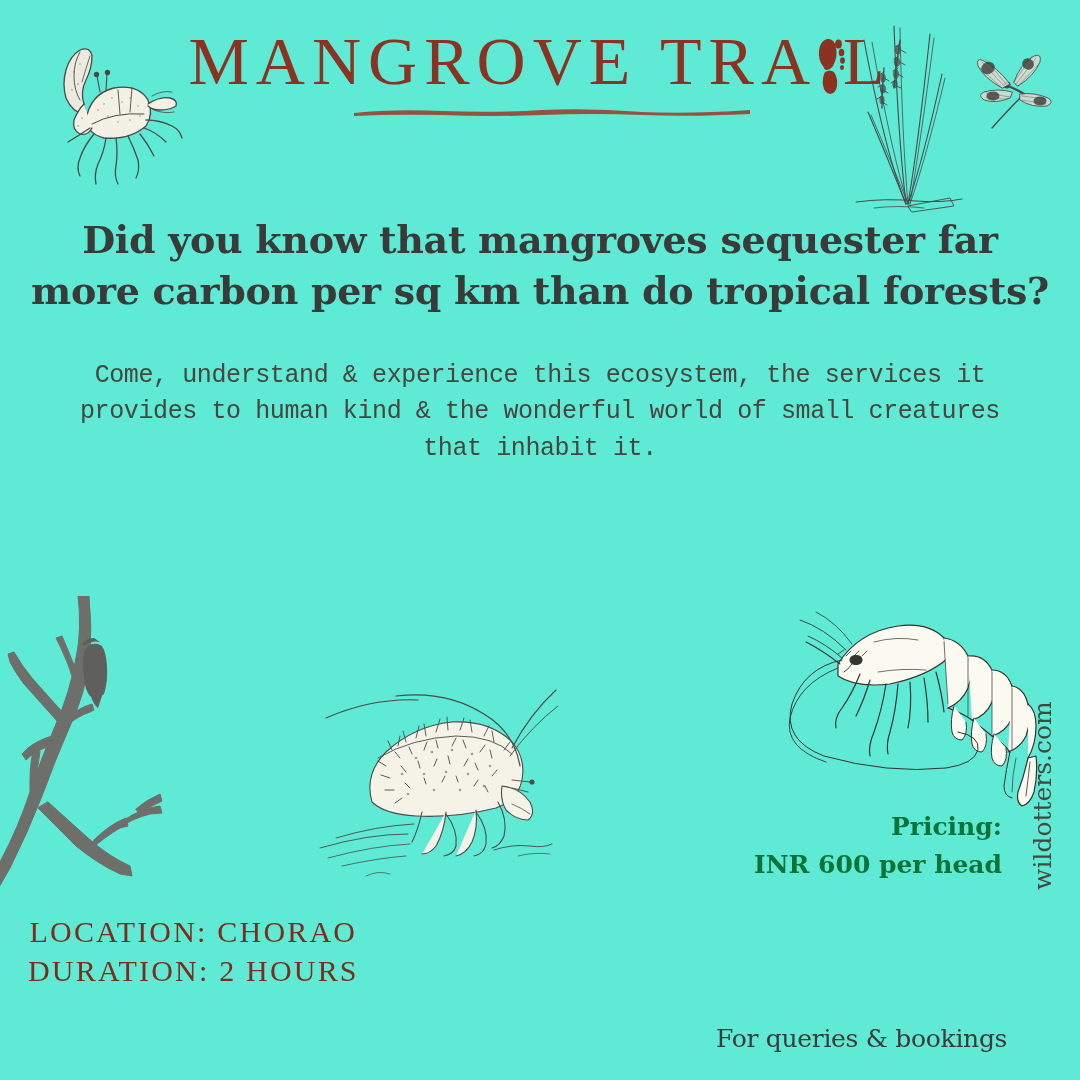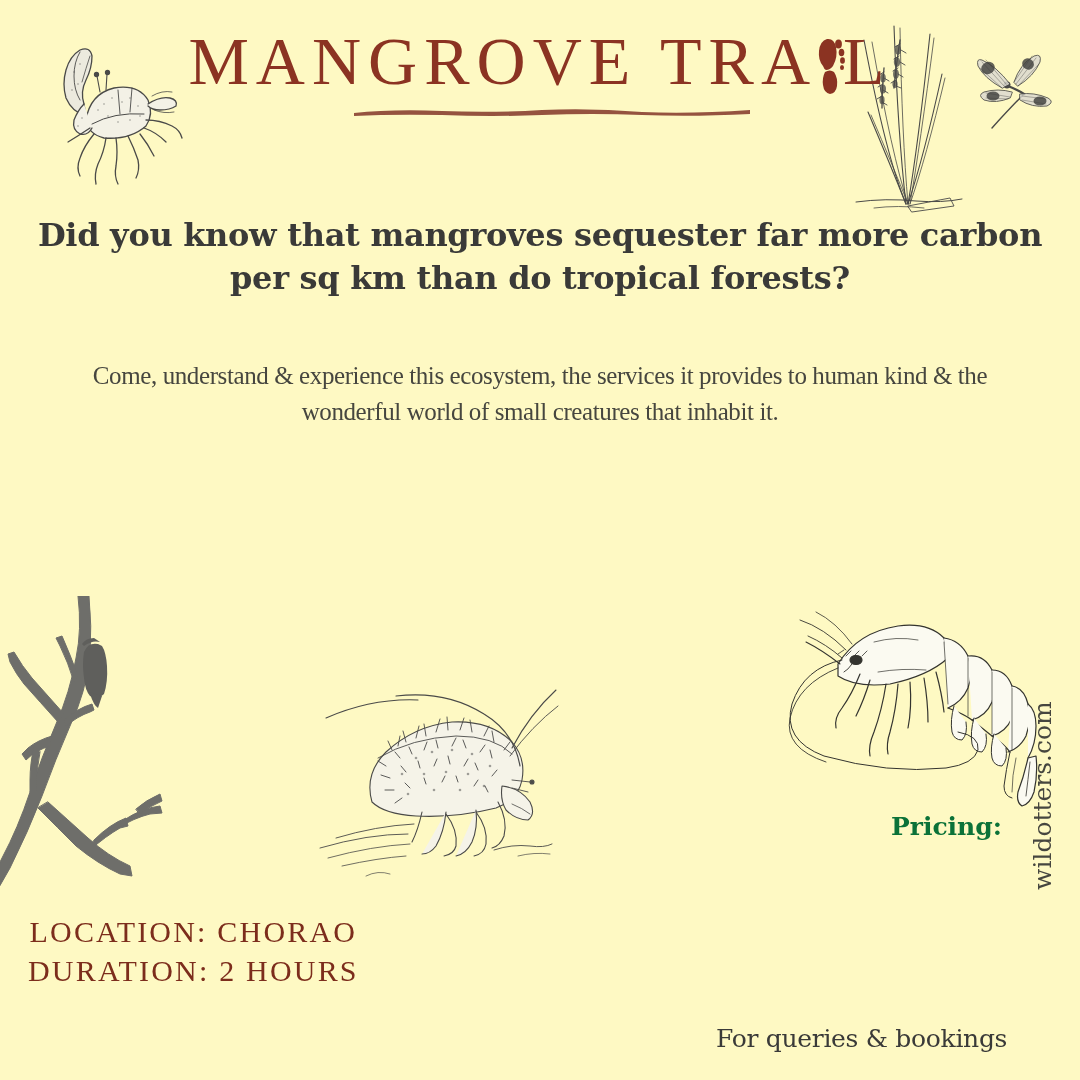--- a/index.html
+++ b/index.html
@@ -10,21 +10,21 @@
     width: 1080px;
     height: 1080px;
     background: #fdfbf0;
     font-family: "Liberation Serif", serif;
     overflow: hidden;
   }
   .poster {
     position: relative;
     width: 1080px;
     height: 1080px;
-    background: #fef9c3;
+    background: #5eead4;
     overflow: hidden;
   }
 
   
   .title-wrap {
     position: absolute;
     top: 26px;
     left: 0;
     width: 1080px;
     text-align: center;
@@ -55,32 +55,32 @@
   }
 
   
   .hook {
     position: absolute;
     top: 214px;
     left: 24px;
     width: 1032px;
     text-align: center;
     font-family: "DejaVu Serif", serif;
-    font-size: 32px;
+    font-size: 38px;
     font-weight: bold;
     color: #3a3a38;
     line-height: 1.35;
     letter-spacing: -0.3px;
   }
 
   
   .para {
     position: absolute;
     text-align: center;
-    font-family: Liberation Serif, serif;
+    font-family: Liberation Mono, monospace;
     font-size: 25px;
     color: #46463f;
     line-height: 1.45;
     letter-spacing: -0.4px;
   }
   .para-1 {
     top: 358px;
     left: 60px;
     width: 960px;
   }
@@ -453,20 +453,21 @@
 
   <div class="para para-1">Come, understand &amp; experience this ecosystem, the services it provides to human kind &amp; the wonderful world of small creatures that inhabit it.</div>
 
   <div class="details">
     <div class="line">LOCATION: CHORAO</div>
     <div class="line">DURATION: 2 HOURS</div>
   </div>
 
   <div class="pricing">
     <div>Pricing:</div>
+    <div>INR 600 per head</div>
   </div>
 
   <div class="contact">
     <div>For queries &amp; bookings</div>
     
     
   </div>
 
   <div class="website">wildotters.com</div>
 

